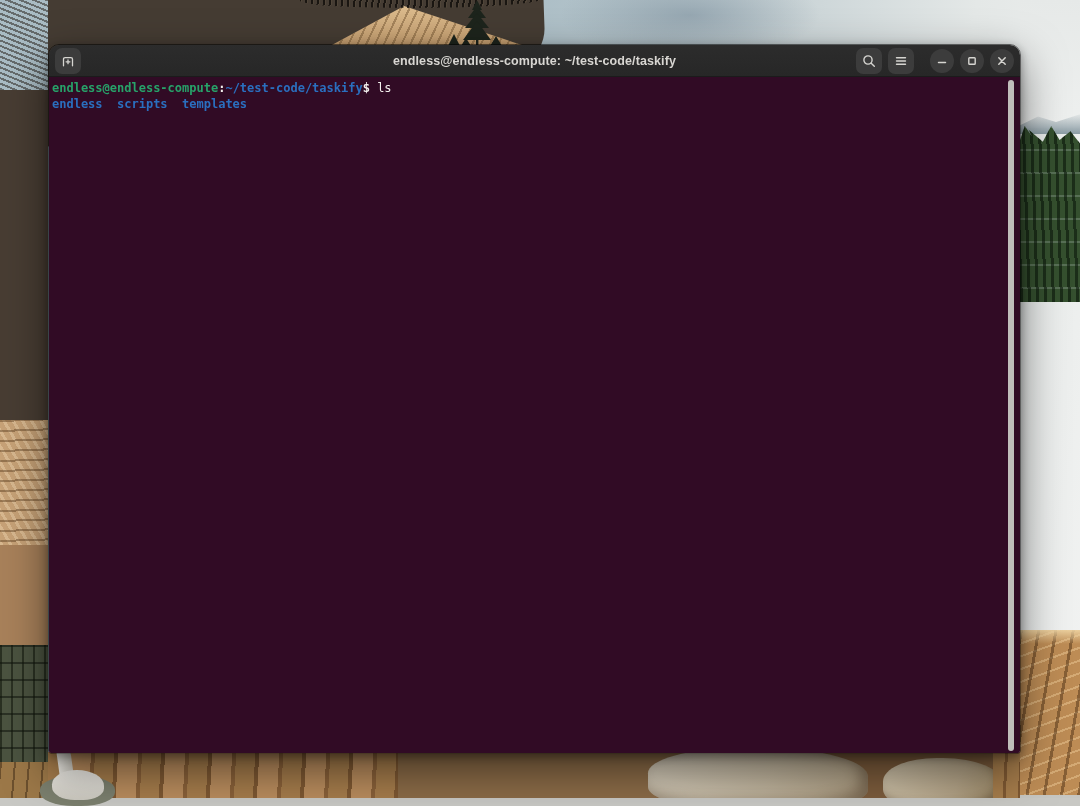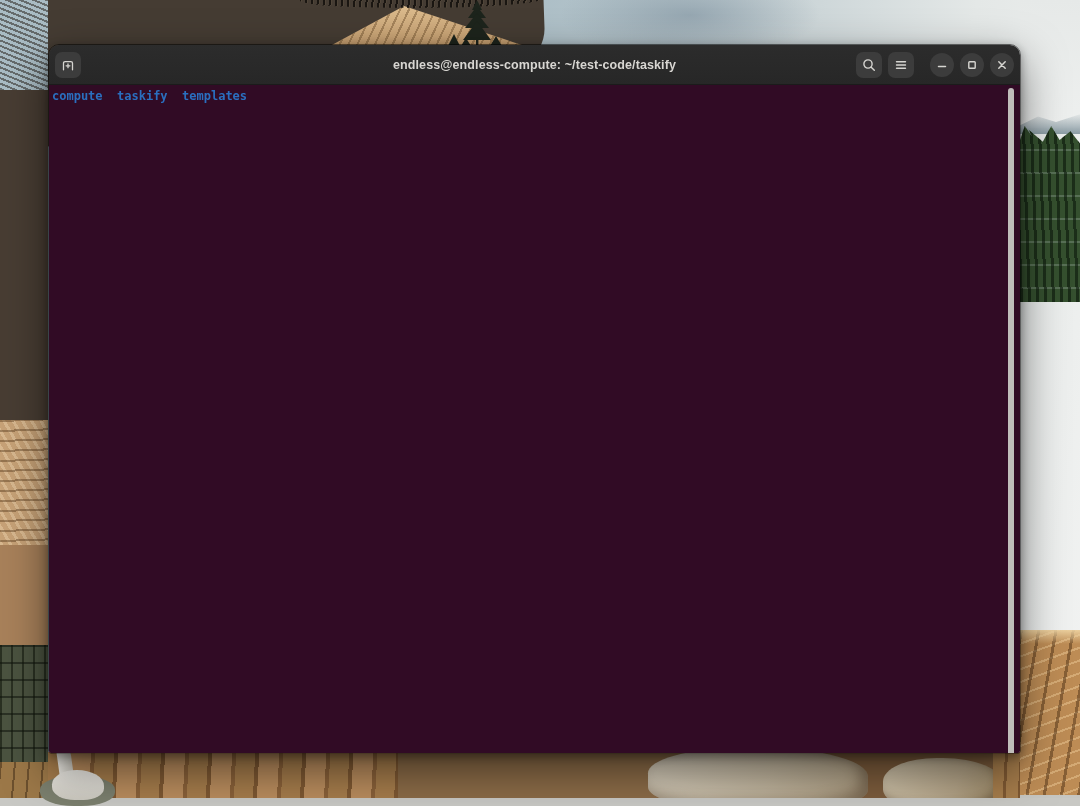--- a/index.html
+++ b/index.html
@@ -80,21 +80,21 @@
   .goose-neck { position:absolute; left:58px; top:746px; width:14px; height:34px; border-radius:7px;
     transform:rotate(-8deg); background:linear-gradient(90deg,#eeece6,#cfccc3); }
   .goose-head { position:absolute; left:55px; top:741px; width:18px; height:12px; border-radius:50%;
     background:#e9e7e0; }
 
   
   .window { position:absolute; left:48px; top:44px; width:973px; height:710px;
     border-radius:11px 11px 3px 3px; overflow:hidden;
     border:1px solid rgba(0,0,0,.6);
     box-shadow:0 16px 44px rgba(0,0,0,.5), 0 3px 10px rgba(0,0,0,.35); }
-  .titlebar { height:40px; background:linear-gradient(var(--titlebar-bg,#2c2c2c), #272727);
+  .titlebar { height:32px; background:linear-gradient(var(--titlebar-bg,#2c2c2c), #272727);
     border-bottom:1px solid #1b1b1b; display:flex; align-items:center; padding:0 6px; position:relative; }
   .title { position:absolute; left:0; right:0; text-align:center; pointer-events:none;
     color:var(--titlebar-text,#d8d6d2); font-size:12.5px; font-weight:bold; letter-spacing:.1px; }
   .tb-btn { width:26px; height:26px; border-radius:7px; background:var(--titlebar-button-bg,#3c3c3c);
     display:flex; align-items:center; justify-content:center; border:none; cursor:pointer; flex:0 0 auto; }
   .tb-circle { width:24px; height:24px; border-radius:50%; }
   .tb-right { margin-left:auto; display:flex; align-items:center; gap:6px; }
   .tb-gap { width:4px; }
   .tb-btn svg { display:block; }
   .terminal { position:relative; height:677px; background:var(--terminal-bg,#310b25);
@@ -208,16 +208,17 @@
         <span>
           <svg width="16" height="16" viewBox="0 0 16 16" fill="none" stroke="#d6d5d1" stroke-width="1.5" stroke-linecap="round">
             <path d="M4.8 4.8 L11.2 11.2 M11.2 4.8 L4.8 11.2"></path>
           </svg>
         </span>
       </button>
     </div>
   </div>
 
   <div class="terminal">
-    <div class="term-line"><span class="c-blue b dir">compute</span><span class="c-blue b dir">taskify</span><span class="c-blue b dir">templates</span></div>
+    <div class="term-line"><span class="c-green b">endless@endless-compute</span><span class="c-fg b">:</span><span class="c-blue b">~/test-code/taskify</span><span class="c-fg b">$</span><span class="c-fg cmd">ls</span></div>
+    <div class="term-line"><span class="c-blue b dir">endless</span><span class="c-blue b dir">scripts</span><span class="c-blue b dir">templates</span></div>
     <div class="scrollbar"></div>
   </div>
 </div>
 
 </body></html>

